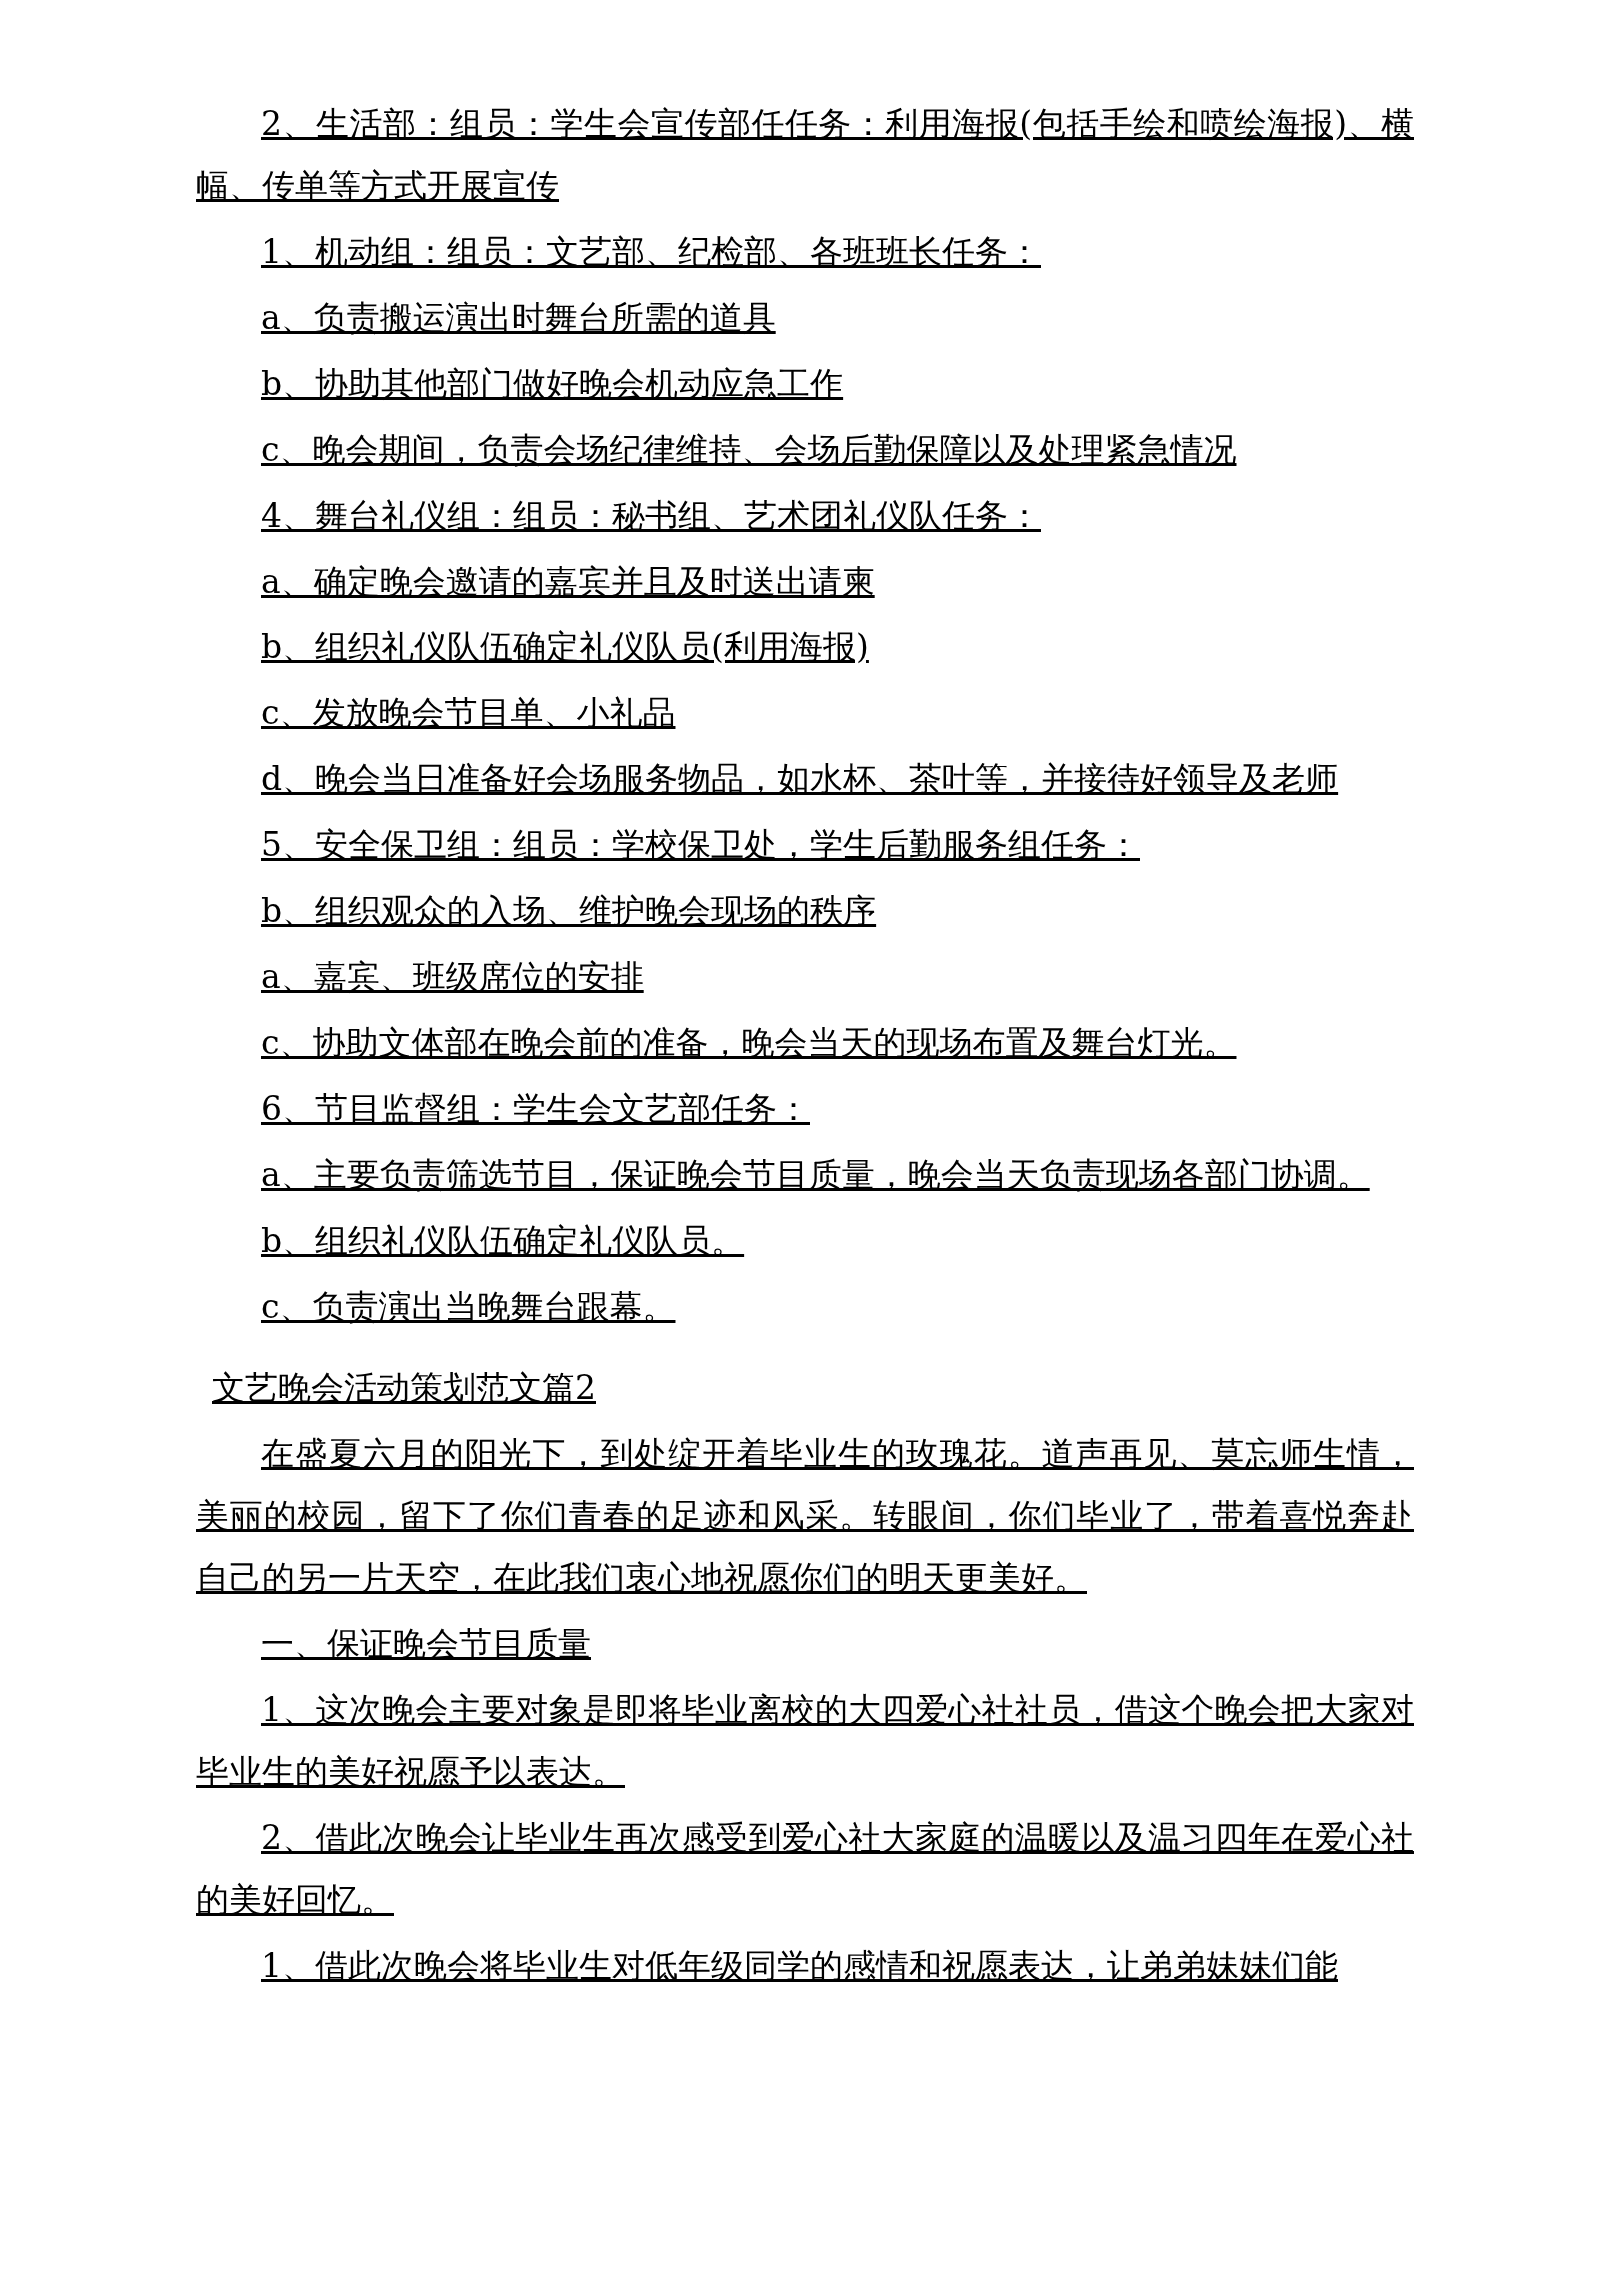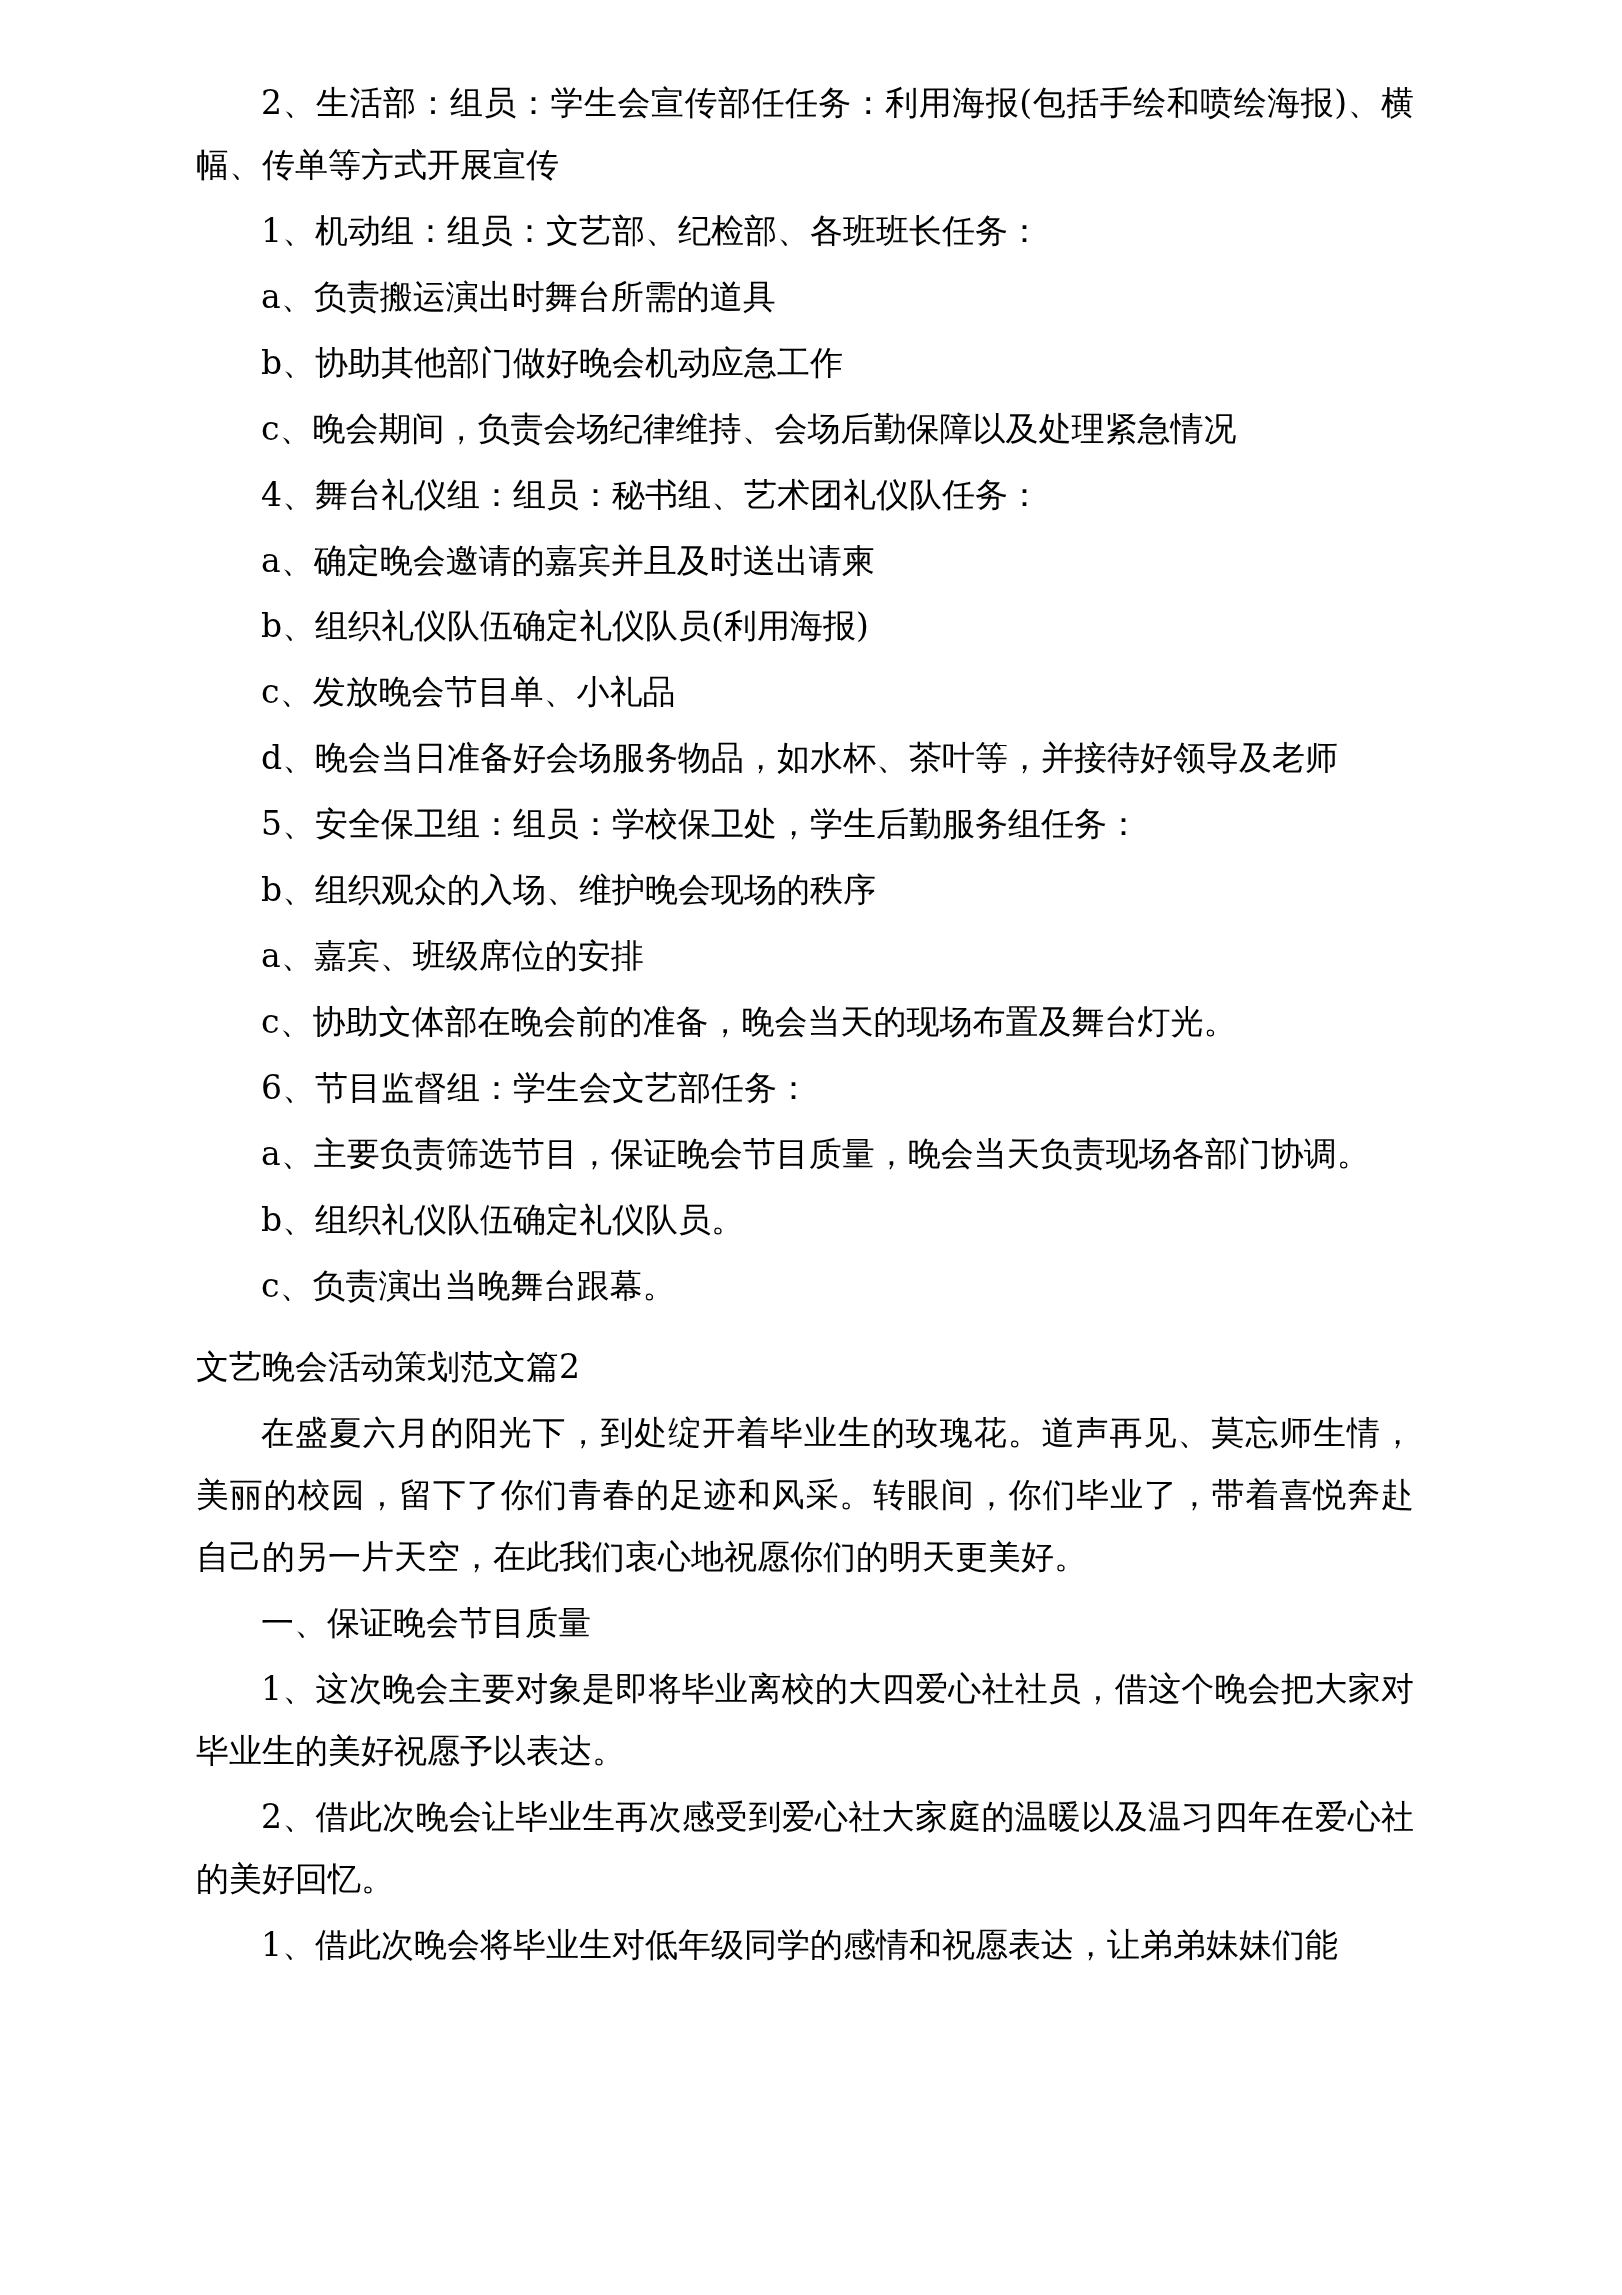--- a/index.html
+++ b/index.html
@@ -11,39 +11,41 @@
     width: 1623px;
     height: 2295px;
     font-family: "DejaVu Serif", "Liberation Serif", serif;
     color: #000000;
     overflow: hidden;
   }
   .page {
     box-sizing: border-box;
     width: 1610px;
     height: 2295px;
-    padding: 72px 196px 164px 196px;
+    padding: 93px 196px 164px 196px;
     position: relative;
+    text-decoration: underline;
   }
   .doc-body {
     font-size: 33px;
     line-height: 1.88;
   }
   .para {
     margin: 0 0 3.9px 0;
     text-align: justify;
     text-justify: inter-ideograph;
     white-space: normal;
   }
   .indent {
     text-indent: 65px;
   }
   .heading {
     text-indent: 0;
     margin-top: 19.6px;
+    margin-left: 16px;
   }
 </style>
 </head>
 <body>
 
 <div class="page">
   <div class="doc-body">
     <p class="para indent">2、生活部：组员：学生会宣传部任任务：利用海报(包括手绘和喷绘海报)、横幅、传单等方式开展宣传</p>
     <p class="para indent">1、机动组：组员：文艺部、纪检部、各班班长任务：</p>
     <p class="para indent">a、负责搬运演出时舞台所需的道具</p>

